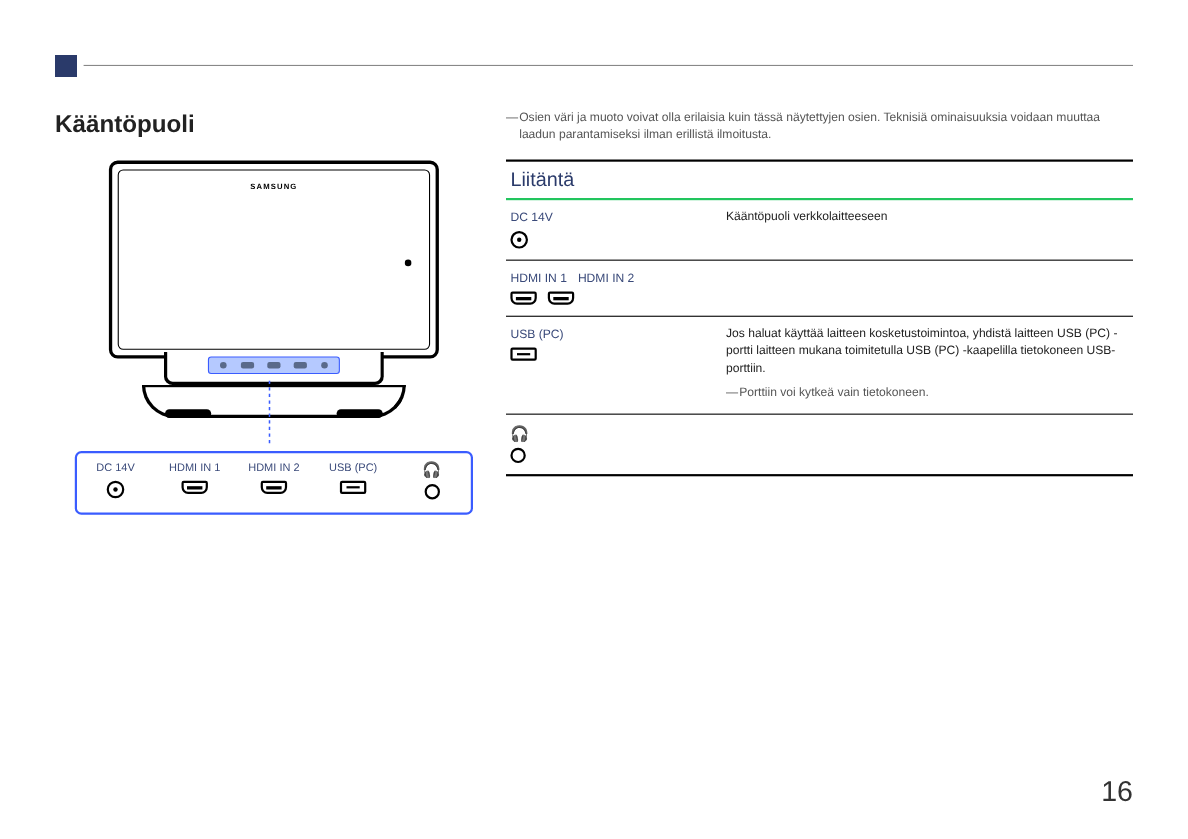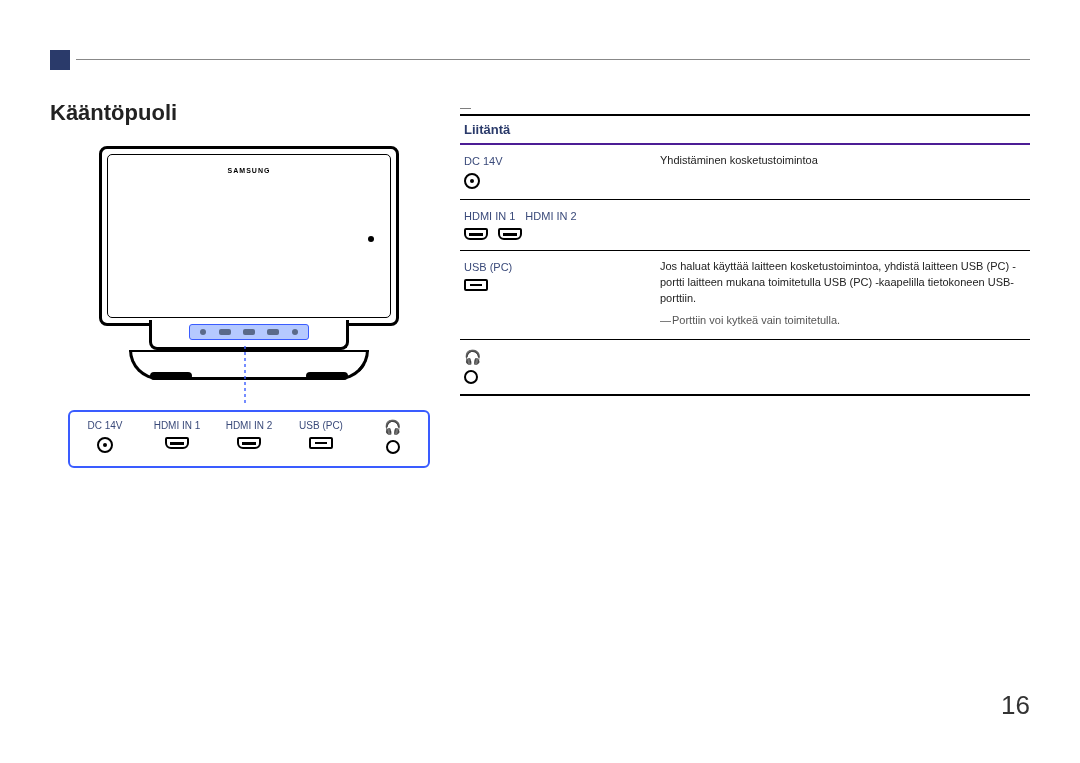--- a/index.html
+++ b/index.html
@@ -229,23 +229,23 @@
     line-height: 1.4;
   }
   .note .dash {
     position: absolute;
     left: 0;
     top: 0;
   }
   .table-head {
     display: flex;
     border-top: 2px solid #000;
-    border-bottom: 2px solid #4c1d95;
-    font-weight: 700;
-    font-size: 13px;
+    border-bottom: 2px solid #22c55e;
+    font-weight: 400;
+    font-size: 18px;
     color: #2a3a6a;
   }
   .th-liit { width: 200px; padding: 6px 4px; }
   .th-kuv { flex: 1; padding: 6px 4px; }
   .trow {
     display: flex;
     border-bottom: 1px solid #000;
     padding: 8px 4px 10px 4px;
     align-items: flex-start;
   }
@@ -272,21 +272,21 @@
     padding-left: 12px;
     position: relative;
     margin-top: 6px;
   }
   .tcell-r .subnote .dash {
     position: absolute;
     left: 0; top: 0;
   }
   .page-number {
     position: absolute;
-    bottom: 42px;
+    bottom: 28px;
     right: 50px;
     font-size: 26px;
     color: #333;
     font-weight: 300;
   }
 </style>
 </head>
 <body>
 
 <div class="page">
@@ -341,32 +341,33 @@
             <span class="port-label hp-icon">🎧</span>
             <span class="hp-shape"></span>
           </div>
         </div>
       </div>
     </div>
 
     <div class="right-col">
       <p class="note">
         <span class="dash">―</span>
+        <span>Osien väri ja muoto voivat olla erilaisia kuin tässä näytettyjen osien. Teknisiä ominaisuuksia voidaan muuttaa laadun parantamiseksi ilman erillistä ilmoitusta.</span>
       </p>
 
       <div class="table-head">
         <div class="th-liit">Liitäntä</div>
       </div>
 
       <div class="trow">
         <div class="tcell-l">
           <span>DC 14V</span>
           <span class="jack"></span>
         </div>
-        <div class="tcell-r">Yhdistäminen kosketustoimintoa</div>
+        <div class="tcell-r">Kääntöpuoli verkkolaitteeseen</div>
       </div>
 
       <div class="trow">
         <div class="tcell-l">
           <div class="row-label-group">
             <span>HDMI IN 1</span>
             <span>HDMI IN 2</span>
           </div>
           <div class="icon-group">
             <span class="hdmi-shape"></span>
@@ -377,21 +378,21 @@
 
       <div class="trow">
         <div class="tcell-l">
           <span>USB (PC)</span>
           <span class="usb-shape"></span>
         </div>
         <div class="tcell-r">
           <span>Jos haluat käyttää laitteen kosketustoimintoa, yhdistä laitteen USB (PC) -portti laitteen mukana toimitetulla USB (PC) -kaapelilla tietokoneen USB-porttiin.</span>
           <div class="subnote">
             <span class="dash">―</span>
-            <span>Porttiin voi kytkeä vain toimitetulla.</span>
+            <span>Porttiin voi kytkeä vain tietokoneen.</span>
           </div>
         </div>
       </div>
 
       <div class="trow">
         <div class="tcell-l">
           <span class="hp-icon">🎧</span>
           <span class="hp-shape"></span>
         </div>
       </div>

